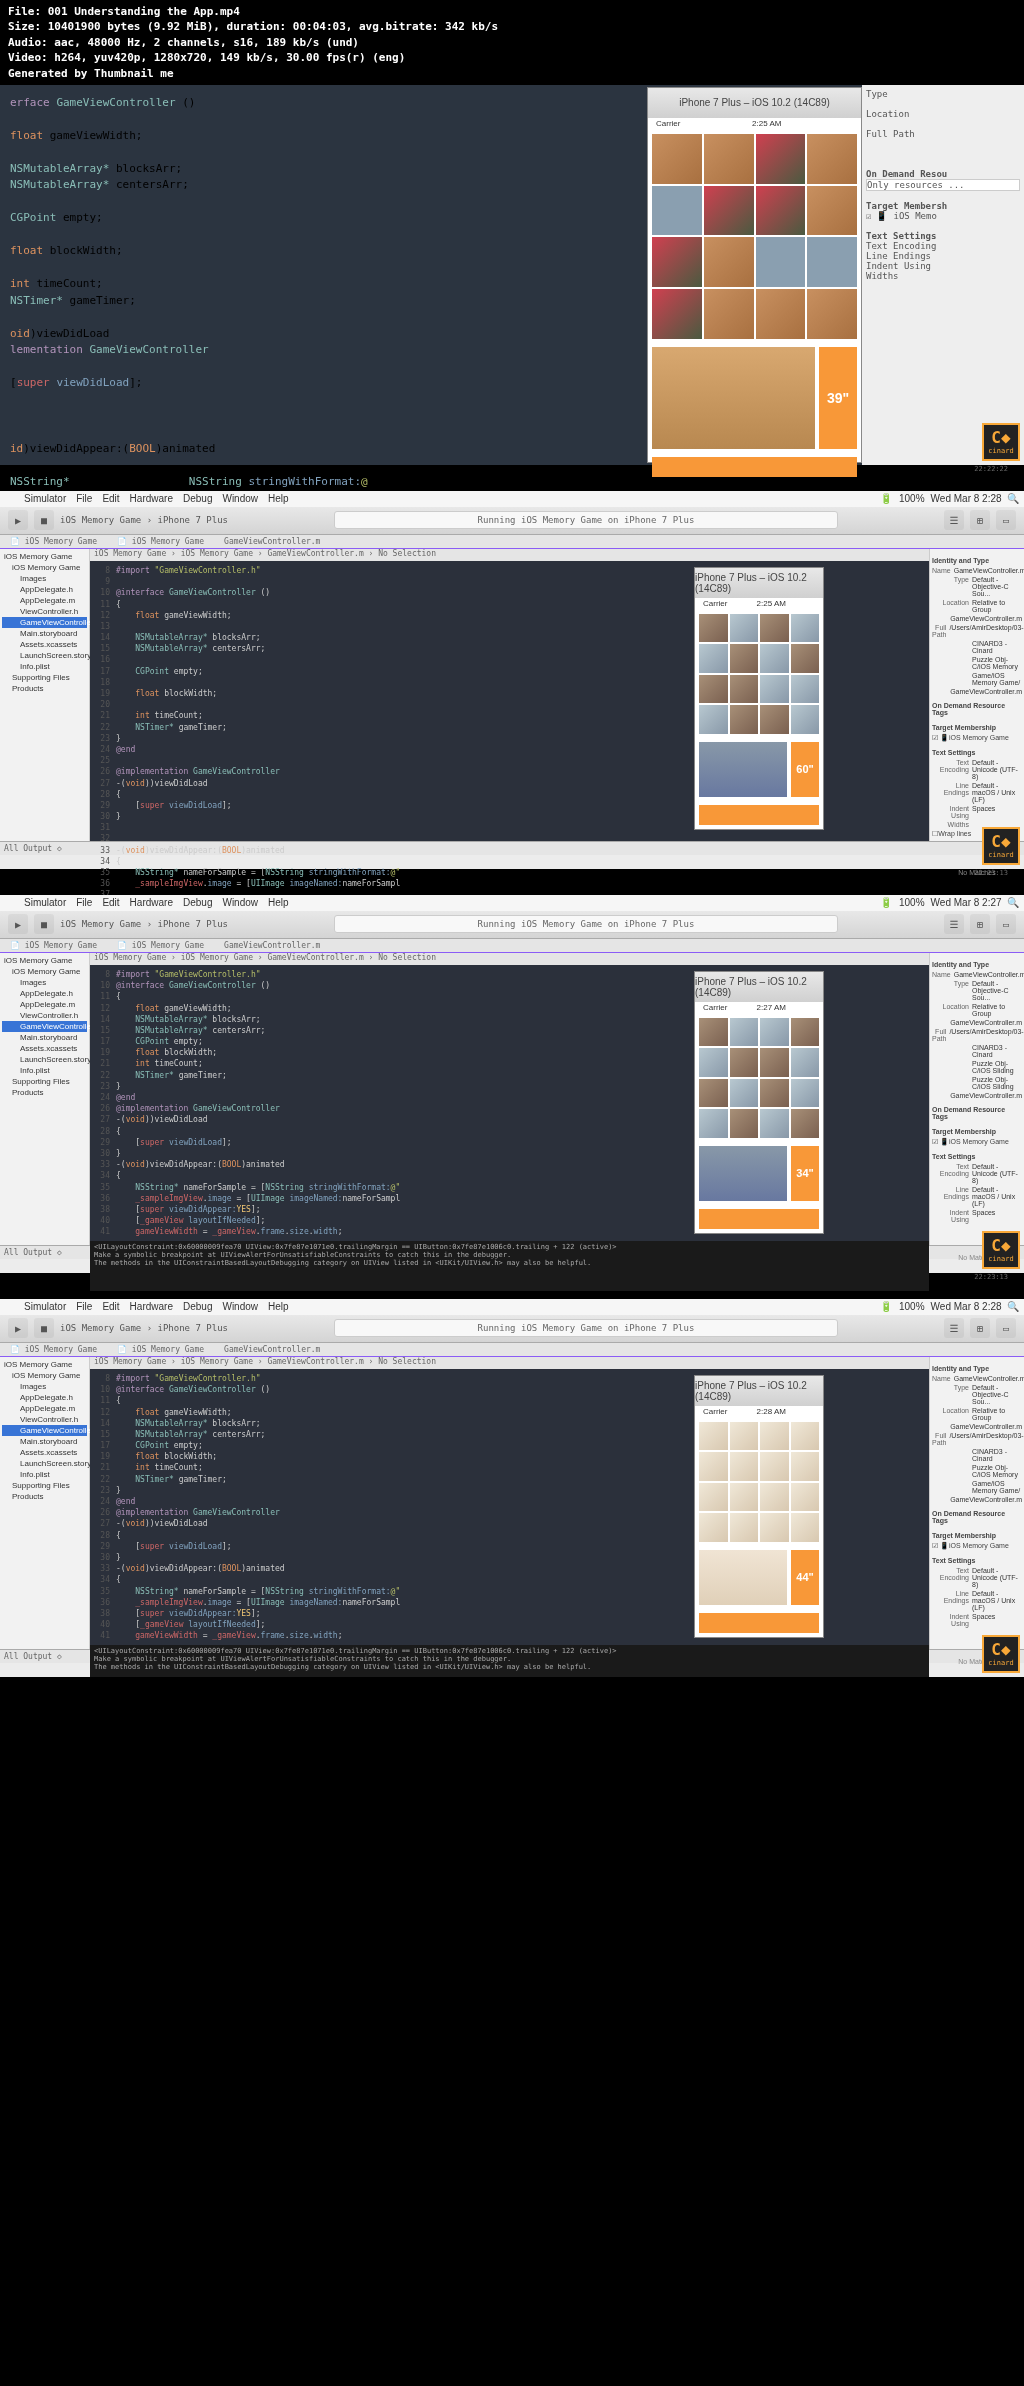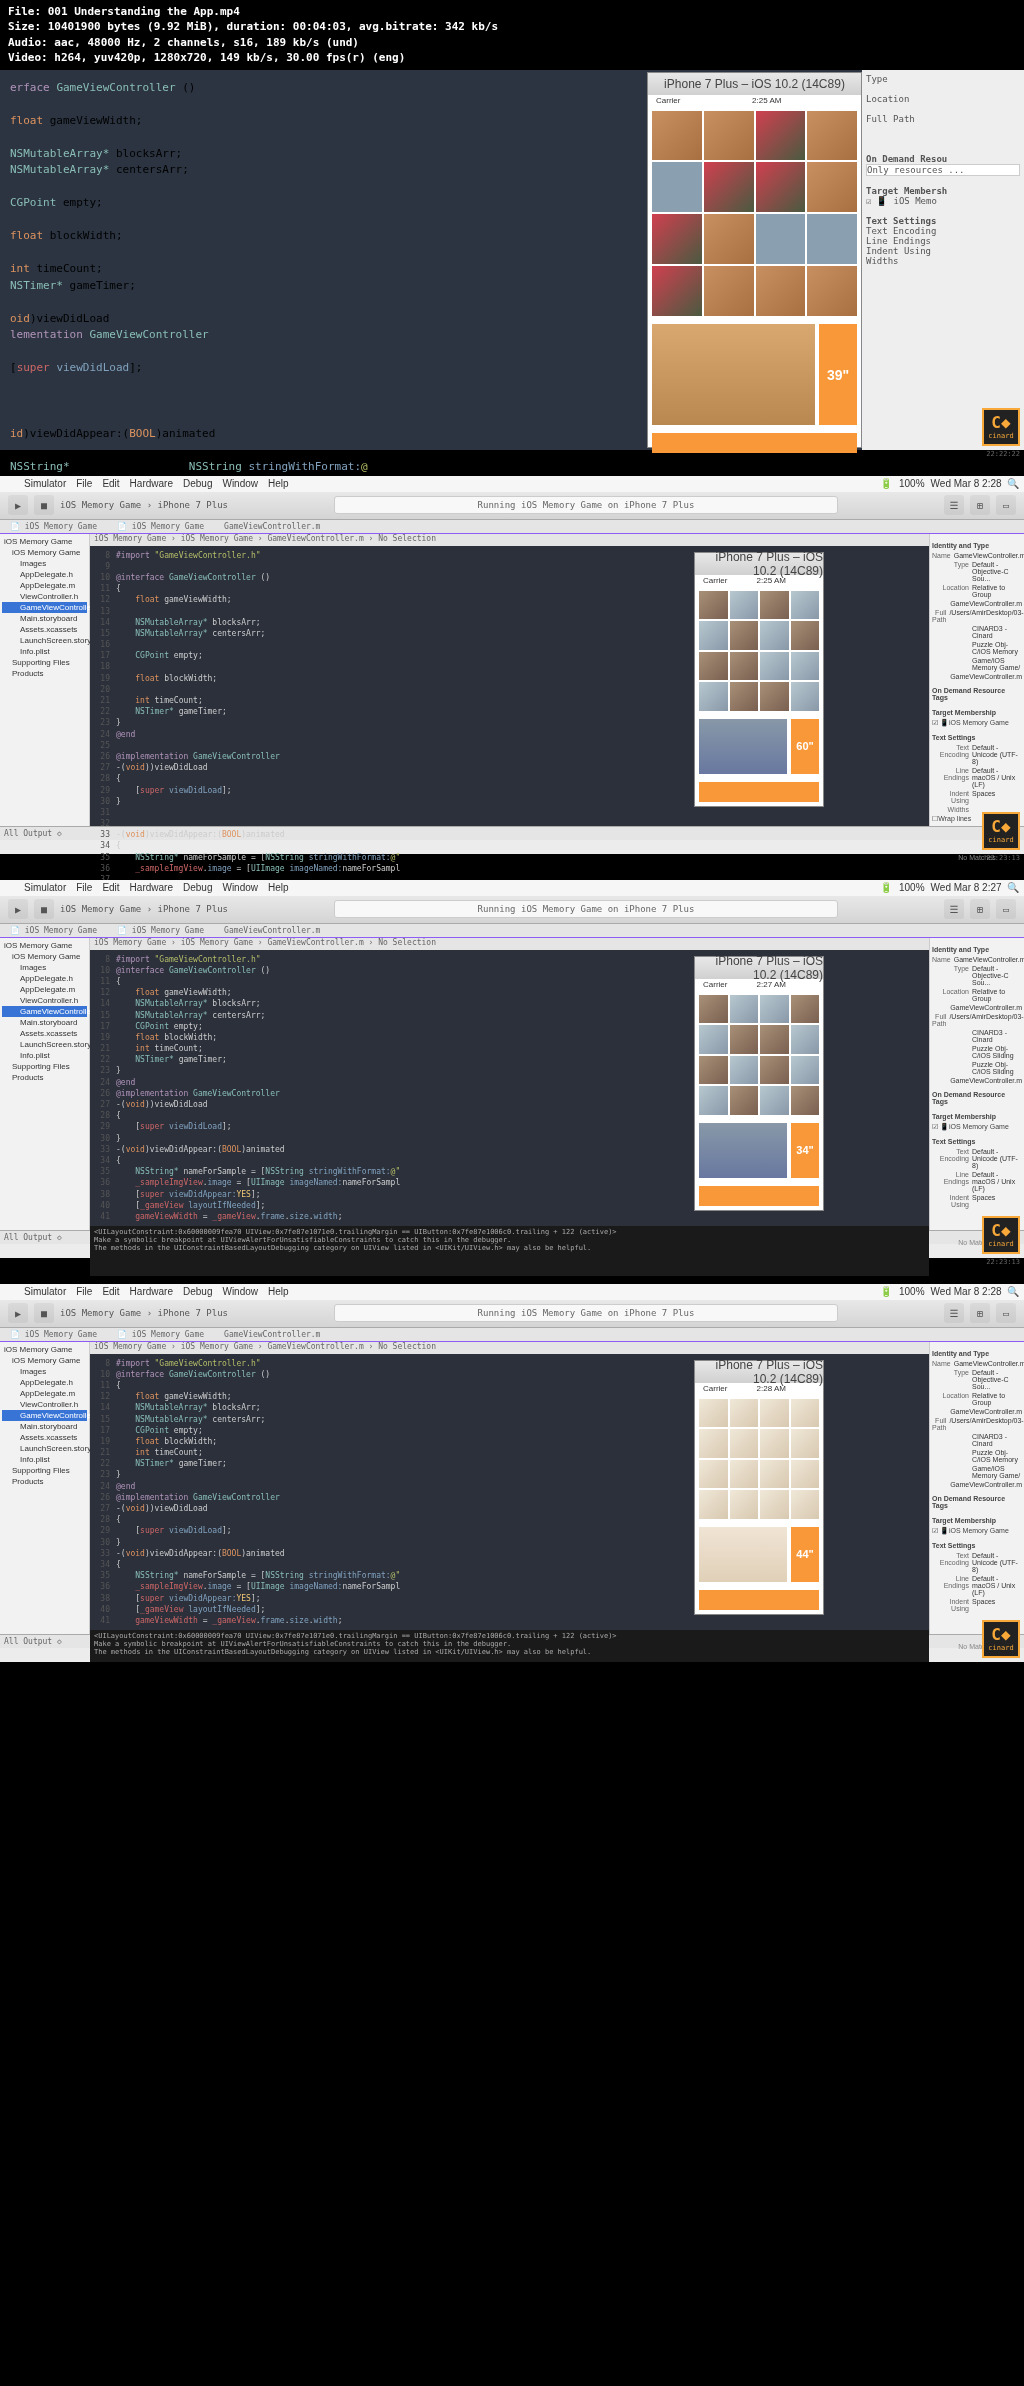--- a/index.html
+++ b/index.html
@@ -49,21 +49,21 @@
 
 .inspector { width: 95px; background: #f2f2f2; border-left: 1px solid #ccc; font-size: 7px; color: #444; padding: 2px; font-family: -apple-system, sans-serif; }
 .insp-row { padding: 1px 0; display: flex; }
 .insp-label { width: 40px; text-align: right; padding-right: 3px; color: #666; }
 .insp-val { flex: 1; color: #333; }
 .insp-section { font-weight: bold; margin-top: 4px; padding: 2px 0; }
 .no-matches { text-align: center; color: #888; padding: 30px 0; }
 
 
 .simulator { background: #fff; border: 1px solid #888; position: relative; }
-.sim-title { height: 22px; background: linear-gradient(#e8e8e8, #d0d0d0); font-size: 12px; color: #444; text-align: right; display: flex; align-items: center; justify-content: center; font-family: -apple-system, sans-serif; }
+.sim-title { height: 30px; background: linear-gradient(#e8e8e8, #d0d0d0); font-size: 10px; color: #444; text-align: left; display: flex; align-items: center; justify-content: center; font-family: -apple-system, sans-serif; }
 .sim-status { height: 12px; display: flex; align-items: center; justify-content: space-between; font-size: 8px; padding: 0 8px; color: #333; font-family: -apple-system, sans-serif; }
 .sim-grid { padding: 4px; display: grid; grid-template-columns: repeat(4, 1fr); gap: 2px; }
 .tile { aspect-ratio: 1; background: #8a9fb0; }
 .tile.photo { background: linear-gradient(135deg, #a89078, #7a6050); }
 .tile.photo2 { background: linear-gradient(135deg, #b8c8d0, #8898a8); }
 .tile.dog { background: linear-gradient(135deg, #c89060, #a87040); }
 .tile.puppy { background: linear-gradient(135deg, #f0e8d8, #d8c8b0); }
 .tile.berry { background: linear-gradient(135deg, #d04050, #4a5a40); }
 .score-area { display: flex; gap: 4px; padding: 4px; }
 .big-img { flex: 1; aspect-ratio: 1.6; background: #bc9f84; }
@@ -76,33 +76,34 @@
 
 .editor .simulator { position: absolute; top: 18px; right: 105px; width: 130px; z-index: 10; }
 .editor .sim-grid .tile { aspect-ratio: 1; }
 .editor .score { font-size: 11px; width: 28px; }
 
 
 .cinard { position: absolute; right: 4px; bottom: 4px; width: 38px; height: 38px; background: #222; border: 2px solid #f8a838; display: flex; flex-direction: column; align-items: center; justify-content: center; }
 .cinard-icon { color: #f8a838; font-size: 16px; font-weight: bold; }
 .cinard-text { color: #f8a838; font-size: 7px; }
 
-.sep { height: 26px; background: #000; color: #666; font-size: 7px; text-align: right; padding-right: 4px; }
+.sep { height: 26px; background: #000; color: #666; font-size: 7px; text-align: right; padding-right: 16px; }
 
 
 .kw{color:#b294bb} .ty{color:#de935f} .str{color:#b5bd68} .cls{color:#8abeb7} .mth{color:#81a2be} .id{color:#cc6666} .bl{color:#f0c674}
 </style>
 </head>
 <body>
 
 <div class="header">
   <span class="row">File: 001 Understanding the App.mp4</span>
   <span class="row">Size: 10401900 bytes (9.92 MiB), duration: 00:04:03, avg.bitrate: 342 kb/s</span>
   <span class="row">Audio: aac, 48000 Hz, 2 channels, s16, 189 kb/s (und)</span>
   <span class="row">Video: h264, yuv420p, 1280x720, 149 kb/s, 30.00 fps(r) (eng)</span>
+  <span class="row">Generated by Thumbnail me</span>
 </div>
 
 <div class="panel panel1">
   <div class="p1-code">
     <div><span class="kw">erface</span> <span class="cls">GameViewController</span> <span>()</span></div><br>
     <div><span class="ty">float</span> <span>gameViewWidth;</span></div><br>
     <div><span class="cls">NSMutableArray*</span> <span>blocksArr;</span></div>
     <div><span class="cls">NSMutableArray*</span> <span>centersArr;</span></div><br>
     <div><span class="cls">CGPoint</span> <span>empty;</span></div><br>
     <div><span class="ty">float</span> <span>blockWidth;</span></div><br>

